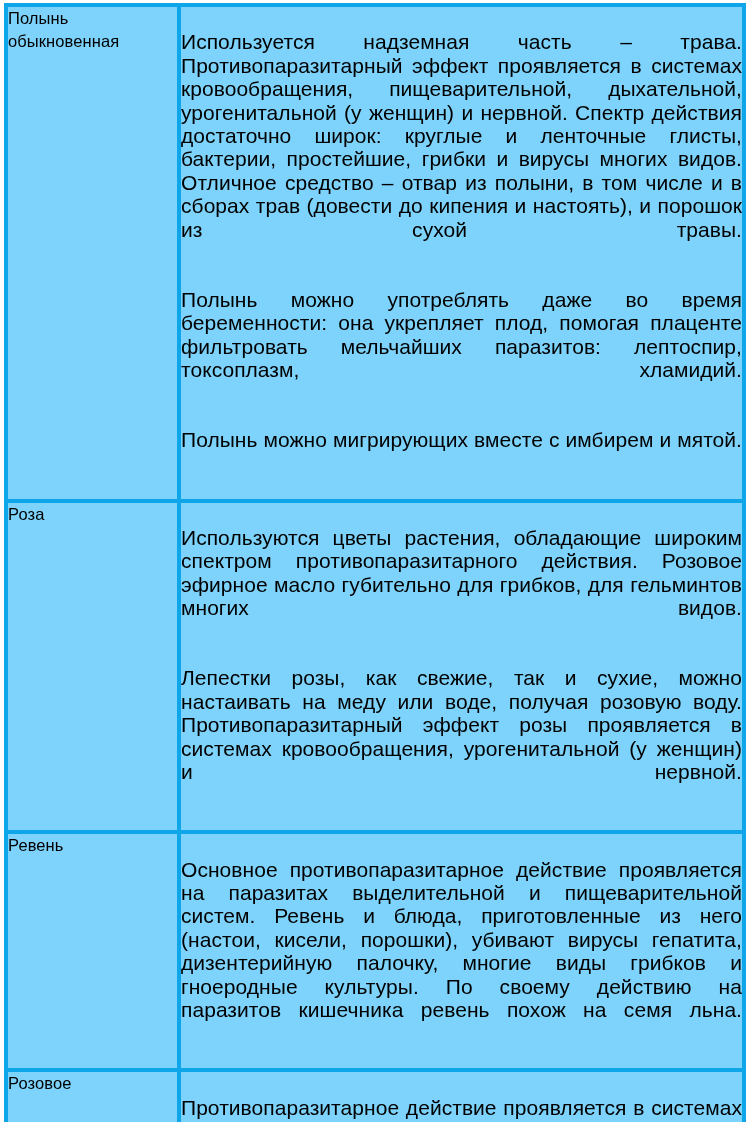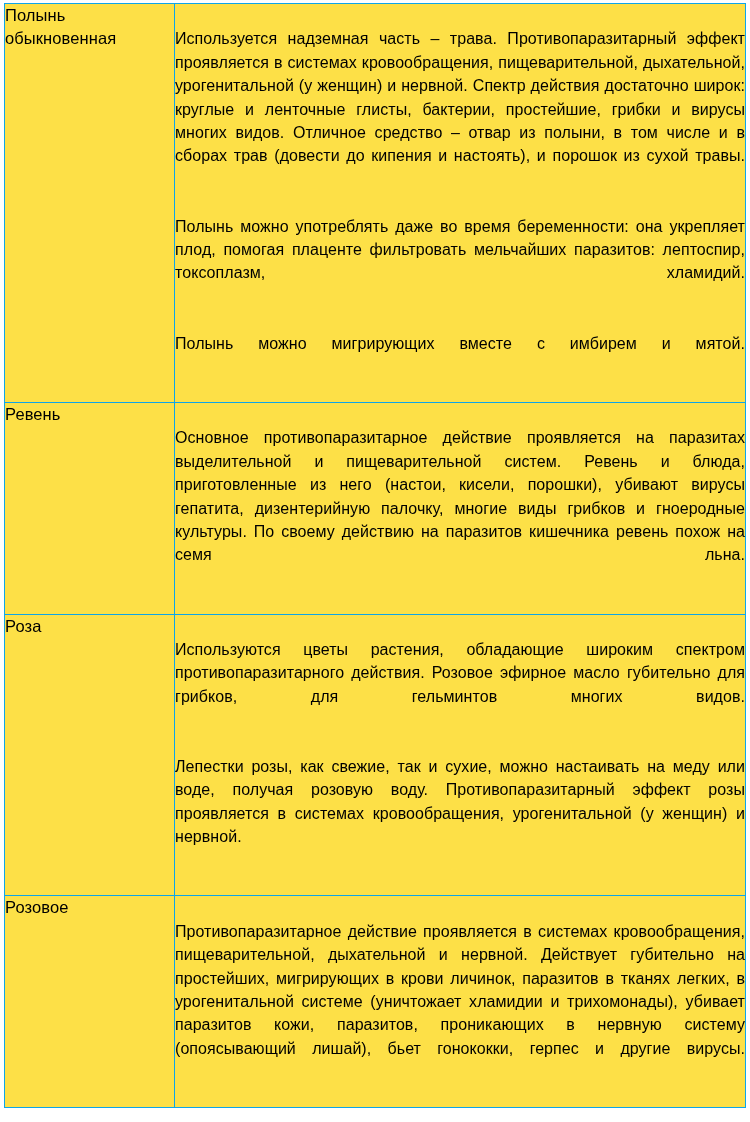--- a/index.html
+++ b/index.html
@@ -24,42 +24,42 @@
   table.herb-table {
     position: absolute;
     left: 4px;
     top: 3px;
     width: 742px;
     border-collapse: collapse;
     table-layout: fixed;
     background: #ffffff;
   }
   table.herb-table td {
-    border: 1px solid #0ea5e9;
+    border: 4px solid #0ea5e9;
     vertical-align: top;
     padding: 0;
-    background: #fde047;
+    background: #7dd3fc;
     margin-left: 48px;
   }
   td.name-cell {
     width: 169px;
     padding: 8px 0 8px 9px;
   }
   td.desc-cell {
     padding: 8px 9px 8px 10px;
   }
   .name-text {
     font-size: 16.5px;
     line-height: 23.4px;
     text-align: left;
     letter-spacing: 0.1px;
     white-space: pre-line;
   }
   .desc-text {
-    font-size: 16px;
+    font-size: 21px;
     line-height: 23.4px;
     text-align: justify;
     text-justify: inter-word;
     letter-spacing: 0.05px;
     hyphens: none;
     white-space: pre-line;
   }
   .desc-text .para {
     margin: 0;
     text-align: justify;
@@ -90,37 +90,37 @@
           <div class="desc-text">
             <p class="para">Используется надземная часть – трава. Противопаразитарный эффект проявляется в системах кровообращения, пищеварительной, дыхательной, урогенитальной (у женщин) и нервной. Спектр действия достаточно широк: круглые и ленточные глисты, бактерии, простейшие, грибки и вирусы многих видов. Отличное средство – отвар из полыни, в том числе и в сборах трав (довести до кипения и настоять), и порошок из сухой травы.</p>
             <p class="para">Полынь можно употреблять даже во время беременности: она укрепляет плод, помогая плаценте фильтровать мельчайших паразитов: лептоспир, токсоплазм, хламидий.</p>
             <p class="para last-para">Полынь можно мигрирующих вместе с имбирем и мятой.</p>
           </div>
         </td>
       </tr>
 
       <tr>
         <td class="name-cell">
-          <div class="name-text">Ревень</div>
+          <div class="name-text">Роза</div>
         </td>
         <td class="desc-cell">
           <div class="desc-text">
-            <p class="para last-para">Основное противопаразитарное действие проявляется на паразитах выделительной и пищеварительной систем. Ревень и блюда, приготовленные из него (настои, кисели, порошки), убивают вирусы гепатита, дизентерийную палочку, многие виды грибков и гноеродные культуры. По своему действию на паразитов кишечника ревень похож на семя льна.</p>
+            <p class="para">Используются цветы растения, обладающие широким спектром противопаразитарного действия. Розовое эфирное масло губительно для грибков, для гельминтов многих видов.</p>
+            <p class="para last-para">Лепестки розы, как свежие, так и сухие, можно настаивать на меду или воде, получая розовую воду. Противопаразитарный эффект розы проявляется в системах кровообращения, урогенитальной (у женщин) и нервной.</p>
           </div>
         </td>
       </tr>
 
       <tr>
         <td class="name-cell">
-          <div class="name-text">Роза</div>
+          <div class="name-text">Ревень</div>
         </td>
         <td class="desc-cell">
           <div class="desc-text">
-            <p class="para">Используются цветы растения, обладающие широким спектром противопаразитарного действия. Розовое эфирное масло губительно для грибков, для гельминтов многих видов.</p>
-            <p class="para last-para">Лепестки розы, как свежие, так и сухие, можно настаивать на меду или воде, получая розовую воду. Противопаразитарный эффект розы проявляется в системах кровообращения, урогенитальной (у женщин) и нервной.</p>
+            <p class="para last-para">Основное противопаразитарное действие проявляется на паразитах выделительной и пищеварительной систем. Ревень и блюда, приготовленные из него (настои, кисели, порошки), убивают вирусы гепатита, дизентерийную палочку, многие виды грибков и гноеродные культуры. По своему действию на паразитов кишечника ревень похож на семя льна.</p>
           </div>
         </td>
       </tr>
 
 
       <tr>
         <td class="name-cell">
           <div class="name-text">Розовое</div>
         </td>
         <td class="desc-cell">

